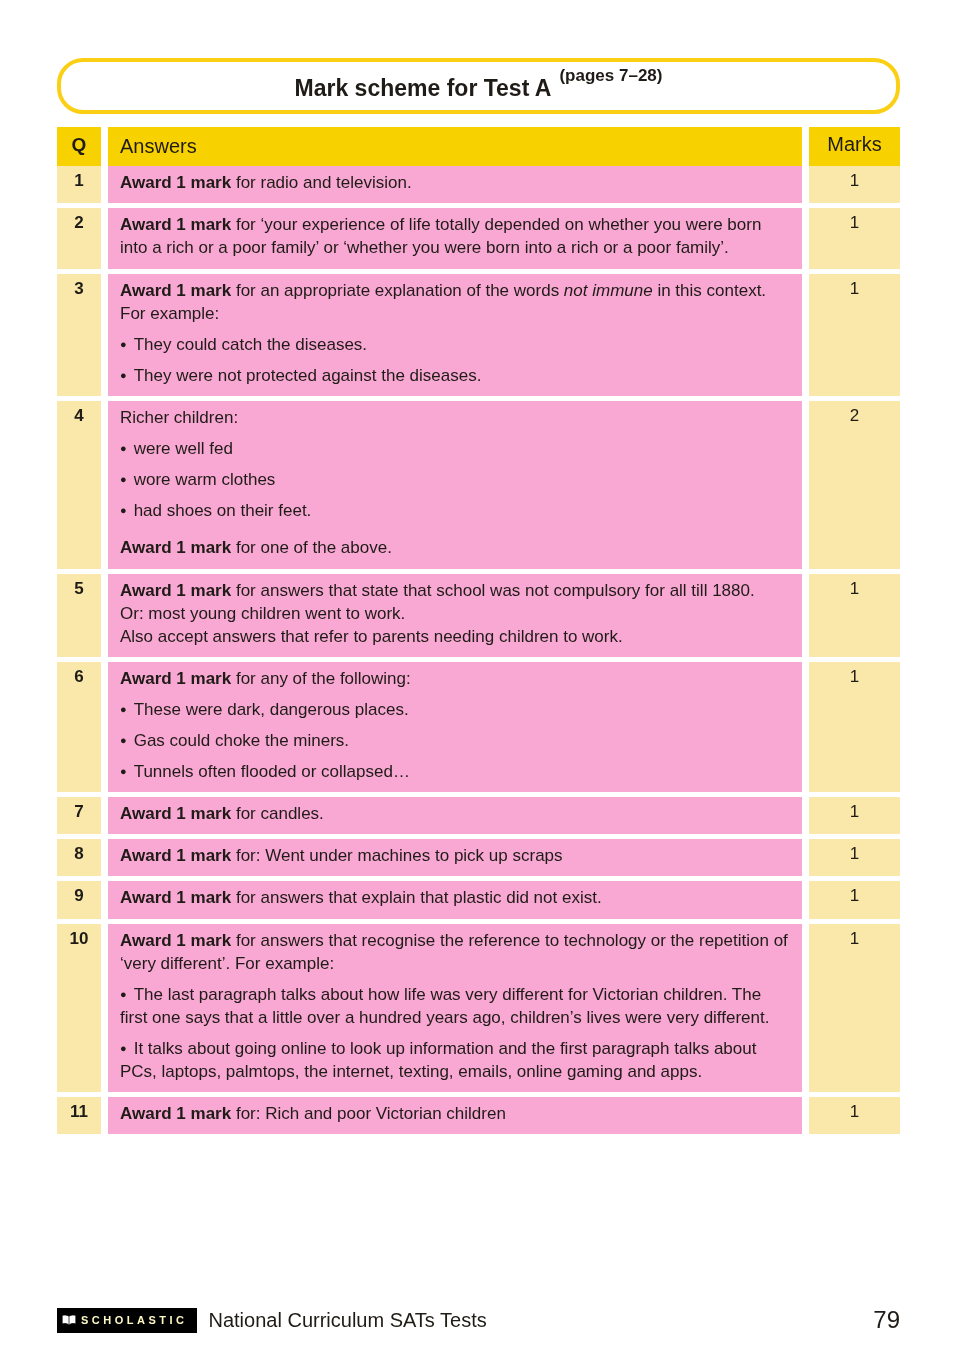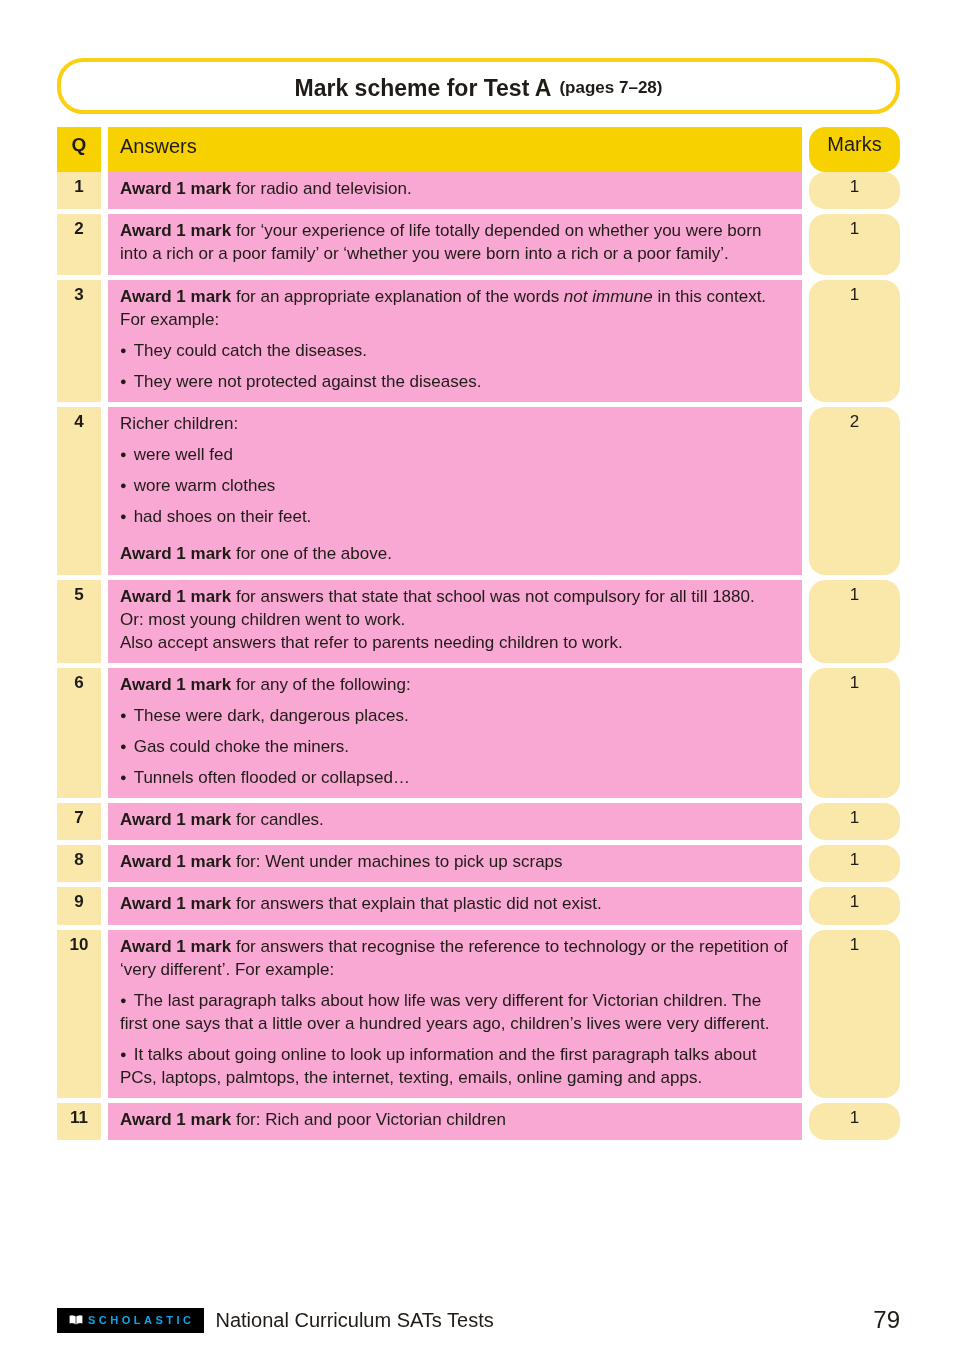--- a/index.html
+++ b/index.html
@@ -12,58 +12,58 @@
     overflow:hidden;
   }
   .content{position:absolute;left:57px;top:58px;width:843px;}
 
   
   .title-box{
     border:4px solid #fbd014;
     border-radius:26px;
     background:#ffffff;
     height:44px;
-    display:flex;align-items:center;justify-content:center;
+    display:flex;align-items:flex-start;justify-content:center;
     padding-top:4px;
     box-sizing:content-box;
     margin-bottom:13px;
   }
   .title-box .main{font-size:23px;font-weight:bold;line-height:44px;}
   .title-box .suffix{font-size:17px;font-weight:bold;margin-left:8px;}
 
   
   .trow{display:flex;gap:7px;margin-top:5px;}
   .trow:first-child{margin-top:0;}
   .cell{box-sizing:border-box;}
   .qcell{width:44px;flex:0 0 44px;background:#fae8ab;text-align:center;
          padding-top:5px;font-weight:bold;font-size:17px;}
   .acell{flex:1;background:#f9a8d4;padding:5px 12px 9px 12px;font-size:17px;line-height:1.36;}
   .mcell{width:91px;flex:0 0 91px;background:#fae8ab;text-align:center;
-         padding-top:5px;font-size:17px;border-radius:16px;}
+         padding-top:5px;font-size:17px;}
   .thead .qcell,.thead .acell,.thead .mcell{background:#f8d200;}
   .thead .qcell{font-size:19px;padding-top:7px;padding-bottom:7px;}
-  .thead .acell{font-size:20px;font-weight:normal;padding-top:6px;padding-bottom:12px;}
+  .thead .acell{font-size:20px;font-weight:normal;padding-top:6px;padding-bottom:6px;}
   .thead .mcell{font-size:20px;padding-top:6px;}
 
   .para{margin:0;}
   .para.bullet{margin-top:8px;}
   .para.spaced{margin-top:14px;}
   .dot{font-size:11px;margin-right:7px;position:relative;top:-2px;}
   .b{font-weight:bold;}
   .i{font-style:italic;}
 
   
   .footer{
     position:absolute;left:57px;right:61px;bottom:26px;
     display:flex;align-items:center;
   }
   .logo-box{
-    background:#000000;color:#0ea5e9;
+    background:#000000;color:#fef9c3;
     display:flex;align-items:center;
-    padding:4px 9px 4px 11px;height:17px;
+    padding:4px 9px 4px 4px;height:17px;
   }
   .logo-box svg{margin-right:4px;display:block;}
   .logo-text{font-size:11px;font-weight:bold;letter-spacing:3.5px;line-height:1;}
   .series-text{font-size:20px;margin-left:12px;}
   .page-number{margin-left:auto;font-size:24px;}
 </style>
 </head>
 <body>
 
 <div class="page">

